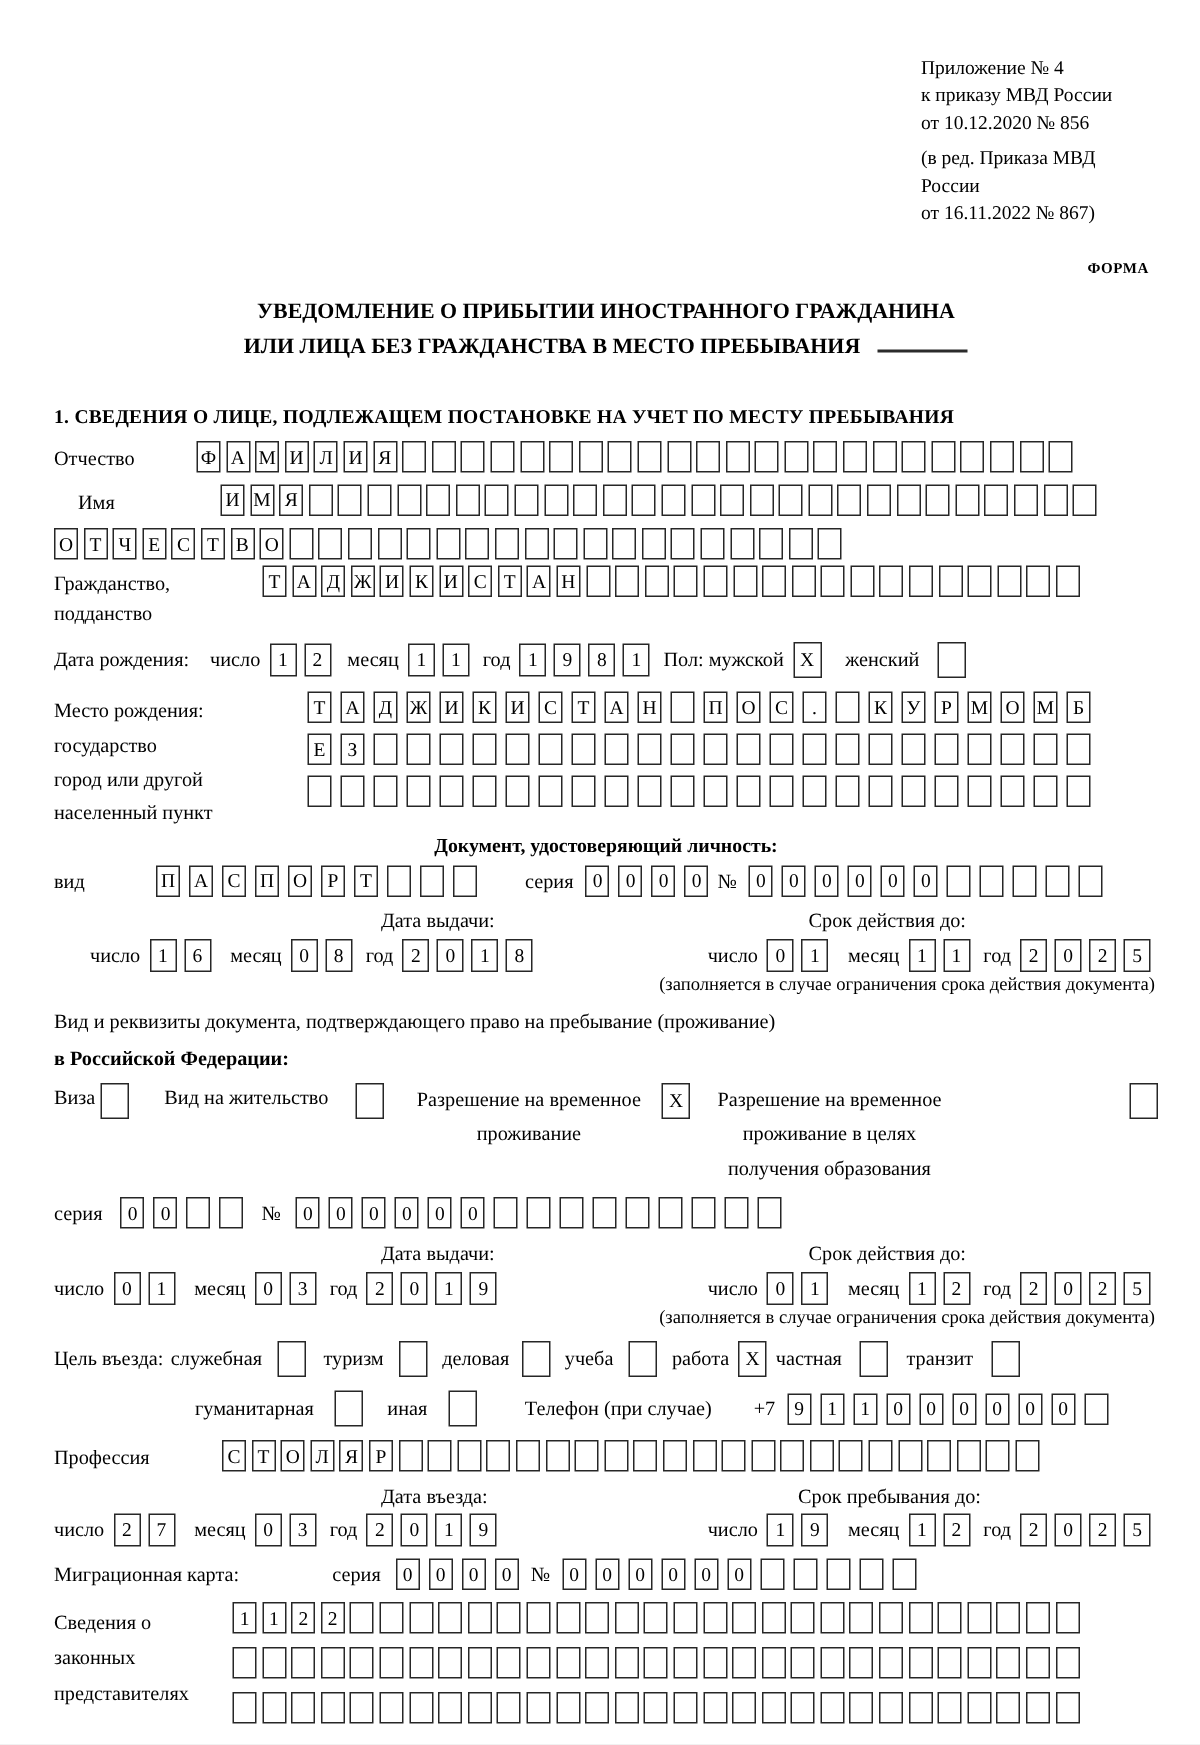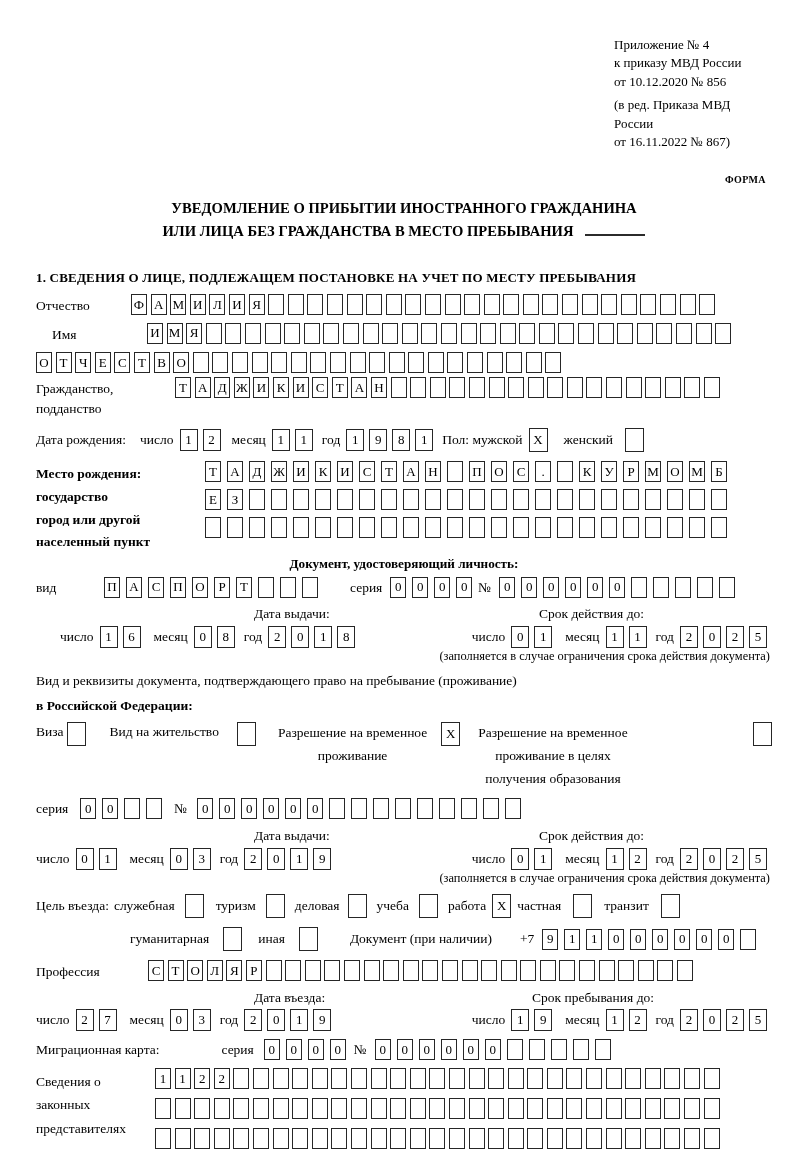--- a/index.html
+++ b/index.html
@@ -226,21 +226,21 @@
     <span class="boxrow">
         <span class="box cb">X</span>
       </span>
     <span class="lbl" style="margin-left:16px;margin-right:12px;">женский</span>
     <span class="boxrow">
         <span class="box cb"></span>
       </span>
   </div>
 
   <div class="row" style="margin-bottom:2px;">
-    <div class="lbl" style="width:169px;padding-top:2px;line-height:1.68;font-weight:bold;">
+    <div class="lbl" style="width:169px;padding-top:2px;line-height:1.68;">
       <div>Место рождения:</div>
       <div>государство</div>
       <div>город или другой</div>
       <div>населенный пункт</div>
     </div>
     <div>
       <div class="boxrow wide" style="margin-bottom:7px;">
           <span class="box">Т</span>
           <span class="box">А</span>
           <span class="box">Д</span>
@@ -563,21 +563,21 @@
 
   <div class="row" style="margin-bottom:9px;align-items:center;">
     <span class="lbl" style="margin-left:94px;">гуманитарная</span>
     <span class="boxrow" style="margin-left:14px;">
         <span class="box cb"></span>
       </span>
     <span class="lbl" style="margin-left:16px;">иная</span>
     <span class="boxrow" style="margin-left:14px;">
         <span class="box cb"></span>
       </span>
-    <span class="lbl" style="margin-left:32px;">Документ (при наличии)</span>
+    <span class="lbl" style="margin-left:32px;">Телефон (при случае)</span>
     <span class="lbl" style="margin-left:28px;margin-right:8px;">+7</span>
     <span class="boxrow wide">
         <span class="box">9</span>
         <span class="box">1</span>
         <span class="box">1</span>
         <span class="box">0</span>
         <span class="box">0</span>
         <span class="box">0</span>
         <span class="box">0</span>
         <span class="box">0</span>

